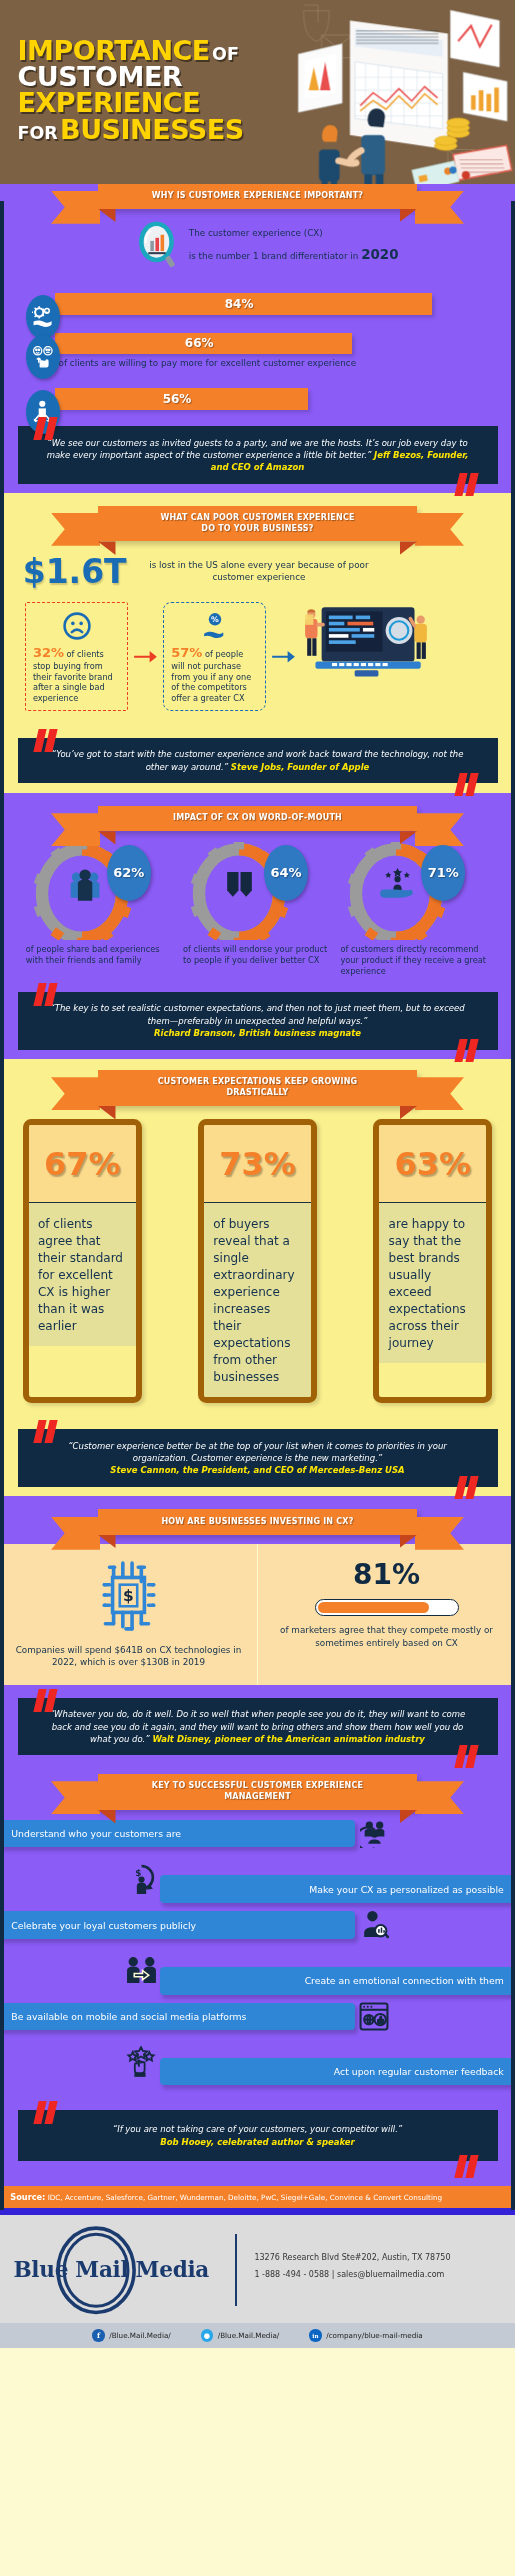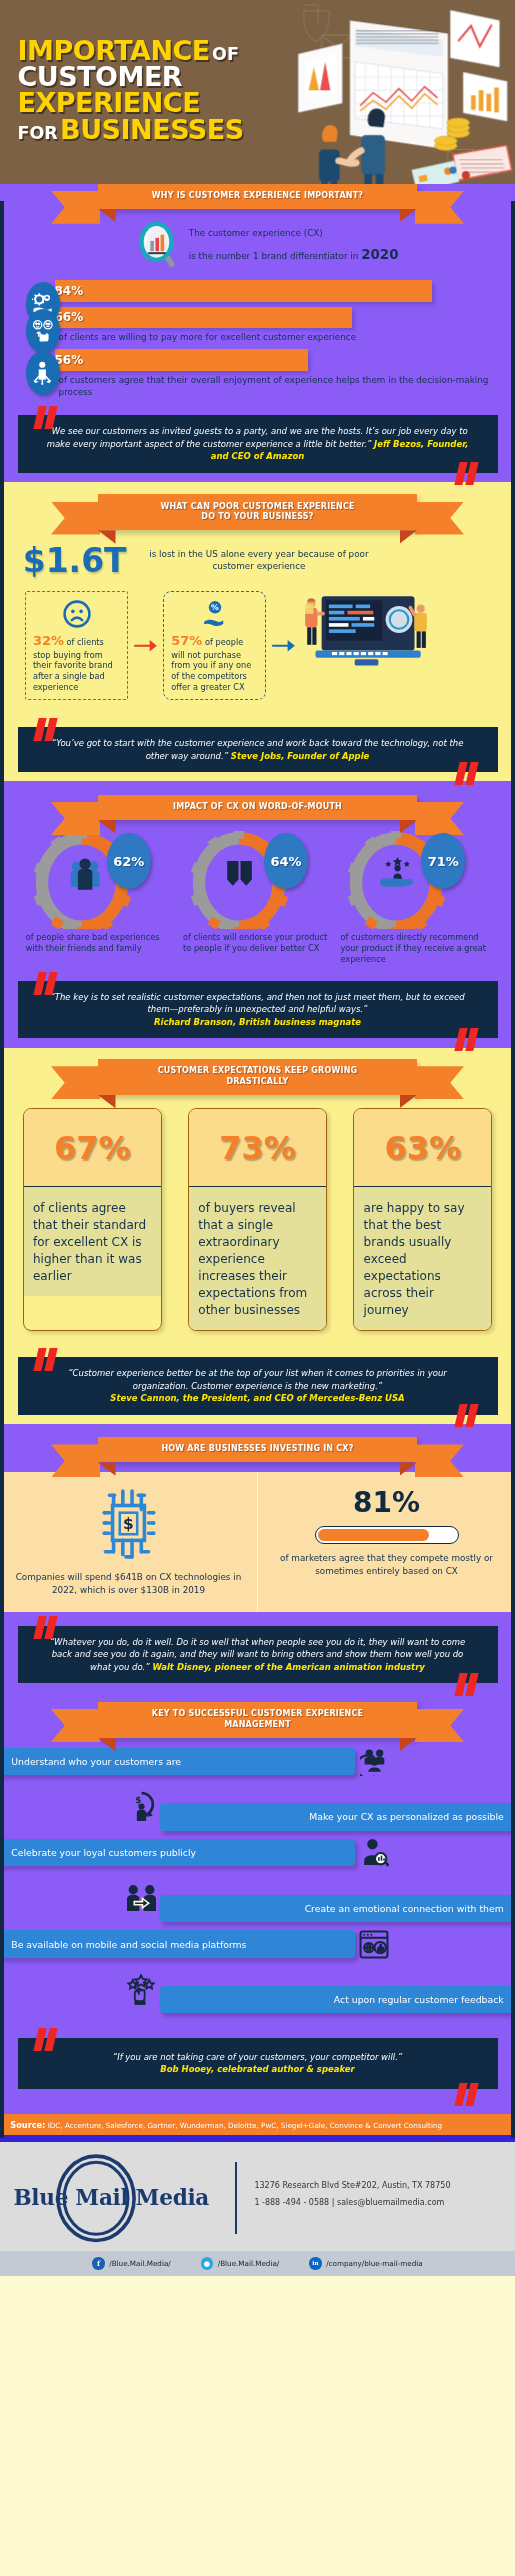--- a/index.html
+++ b/index.html
@@ -87,26 +87,26 @@
   
   .barstat { position: relative; margin: 0 0 3.1px 0; padding-left: 37px; }
   .barstat .circ {
     position: absolute; left: 8.2px; top: 2.1px;
     width: 34px; height: 44px; border-radius: 50%;
     background: #1a6cb5; display: flex; align-items: center; justify-content: center;
     box-shadow: 1.5px 2.1px 3.1px rgba(0,0,0,.25); z-index: 3;
   }
   .barstat .bar {
     height: 21.6px; background: #f4812a; display: flex; align-items: center;
-    justify-content: flex-start; padding-right: 8.2px; color: #fff;
+    justify-content: center; padding-right: 8.2px; color: #fff;
     font-weight: 800; font-size: 12px;
     font-family: "DejaVu Sans", sans-serif;
     text-shadow: 1px 1px 1px rgba(0,0,0,.35);
     box-shadow: 2.6px 3.1px 3.6px rgba(0,0,0,.17);
-    margin-top: 5px;
+    margin-top: 18px;
   }
   .barstat .cap {
     font-size: 8.8px; color: #13314f; line-height: 1.35; padding-top: 4.1px;
     padding-left: 4.1px; font-family: "DejaVu Sans", sans-serif;
   }
 
   
   .quote-block { position: relative; padding: 13.4px 0 9.3px 0; }
   .quote-box {
     background: #102a43; color: #fff; padding: 10.3px 24px;
@@ -165,23 +165,23 @@
     text-shadow: 1px 1px 1px rgba(0,0,0,.3);
   }
   .gear-cap {
     font-size: 8.2px; color: #13314f; line-height: 1.34; padding: 3.1px 5.2px 0 3.1px;
     font-family: "DejaVu Sans", sans-serif;
   }
 
   
   .cards { display: flex; justify-content: space-between; gap: 8.2px; padding: 13.4px 5.2px 12.4px 5.2px; }
   .card {
-    width: 139px; border-radius: 8.2px; overflow: hidden; position: relative;
+    width: 119px; border-radius: 8.2px; overflow: hidden; position: relative;
     box-shadow: 2.1px 2.6px 3.6px rgba(0,0,0,.13);
-    border: 1px solid #a16207;
+    border: 6px solid #a16207;
   }
   .card .top {
     background: #fbdb8c; height: 77px;
     display: flex; align-items: center; justify-content: center;
   }
   .card .top .num {
     font-size: 32px; font-weight: 800; color: #f4812a;
     font-family: "DejaVu Sans", sans-serif;
     text-shadow: 1.5px 2.1px 1.5px rgba(0,0,0,.28);
   }
@@ -440,21 +440,20 @@
           <path d="M13 16h14v20H13z"></path>
           <g stroke="#fff" stroke-width="3" fill="none" stroke-linecap="round">
             <path d="M20 36v8M13 30l-8 9M27 30l8 9"></path>
           </g>
           <path d="M3 36l3 7 7-3zM37 36l-3 7-7-3zM16 44h8l-4 2z"></path>
         </svg>
       </div>
       <div class="bar" style="width:calc(56% + 5.2px)">
         <span>56%</span>
       </div>
-      <div class="cap">of customers agree that their overall enjoyment of experience helps them in the decision-making process</div>
     </div>
 
     <div class="quote-block">
       <div class="qm tl">
           <span></span>
           <span></span>
         </div>
       <div class="quote-box">
         <span>“We see our customers as invited guests to a party, and we are the hosts. It’s our job every day to make every important aspect of the customer experience a little bit better.” </span><span class="author">Jeff Bezos, Founder, and CEO of Amazon</span>
       </div>

